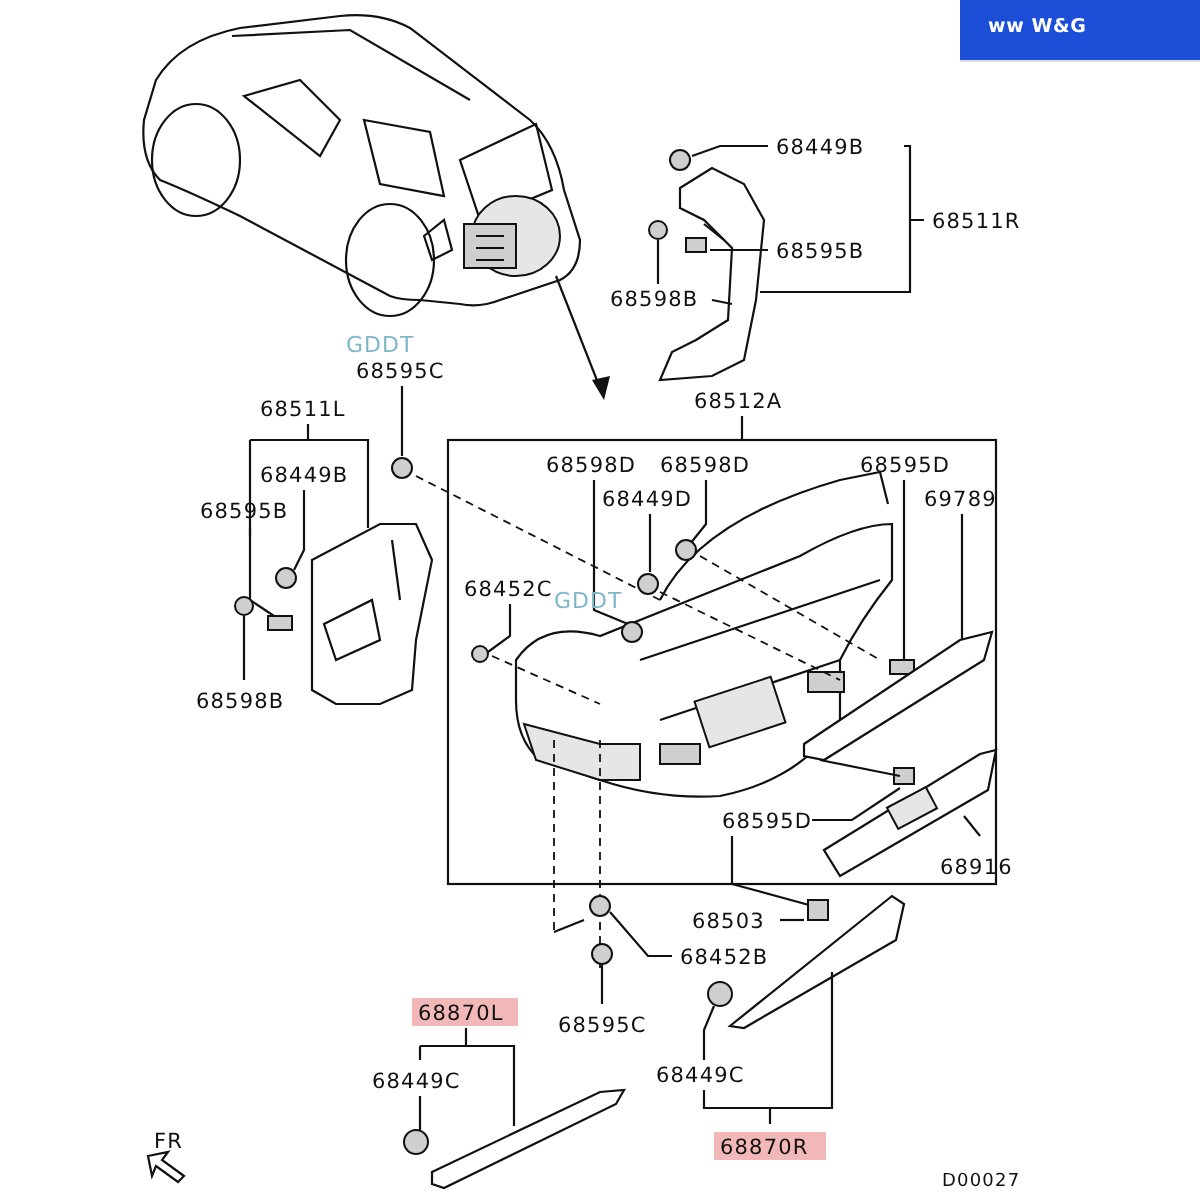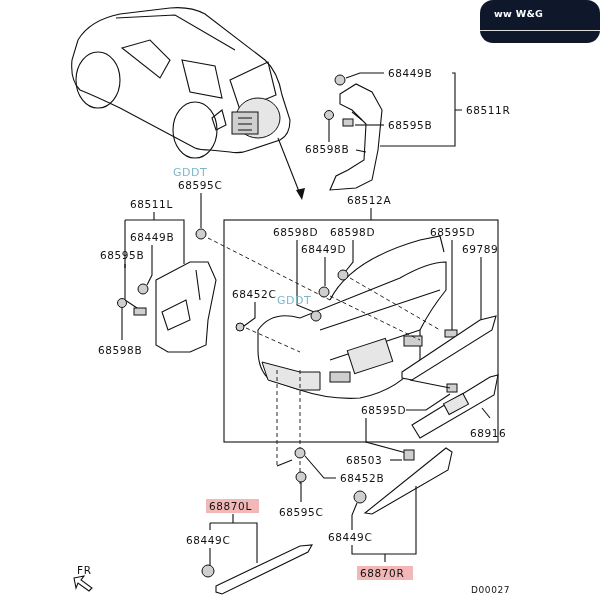--- a/index.html
+++ b/index.html
@@ -6,21 +6,21 @@
   body { width:600px; height:600px; position:relative; overflow:hidden; font-family:"DejaVu Sans", sans-serif; }
   #diagram { position:absolute; left:0; top:0; width:600px; height:600px; }
   .lbl { font-family:"DejaVu Sans", sans-serif; font-size:10.5px; fill:#111; letter-spacing:0.6px; }
   .wm { font-family:"DejaVu Sans", sans-serif; font-size:11px; fill:#7fb6c7; letter-spacing:0.5px; }
   .hl { fill:#f2b8b8; }
   .ln { stroke:#111; stroke-width:1.1; fill:none; }
   .part { stroke:#111; stroke-width:1.1; fill:#fff; }
   .shade { stroke:#111; stroke-width:1; fill:#e6e6e6; }
   .dash { stroke:#111; stroke-width:0.9; fill:none; stroke-dasharray:4 3; }
   .clip { stroke:#111; stroke-width:1; fill:#cfcfcf; }
-  #brand { position:absolute; left:480px; top:0; width:120px; height:43px; background:#0f172a;border-radius:13px; }
+  #brand { position:absolute; left:480px; top:0; width:120px; height:30px; background:#1d4ed8; }
   #brand span { position:absolute; left:14px; top:8px; color:#fff; font-family:"DejaVu Sans", sans-serif; font-weight:bold; font-size:9.5px; letter-spacing:0.3px; }
   #brand-line { position:absolute; left:480px; top:30px; width:120px; height:1px; background:#ddd; }
 </style>
 </head>
 <body>
 
 <div id="brand">
   <span>ᴡᴡ W&amp;G</span>
 </div>
 <div id="brand-line"></div>

